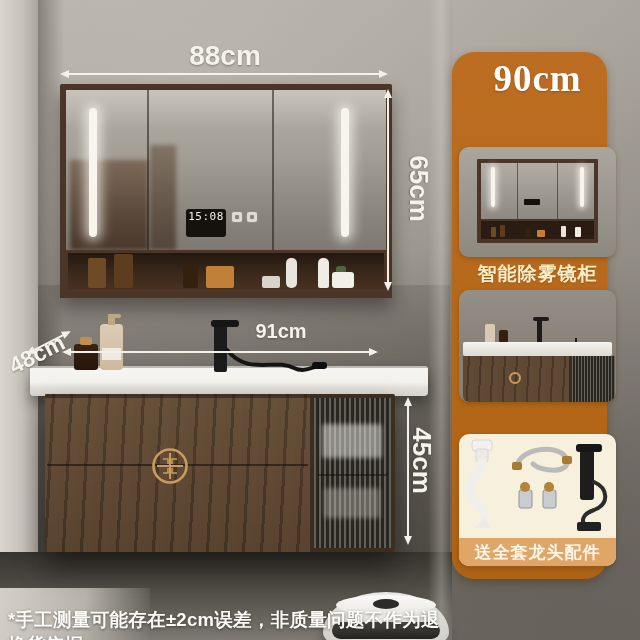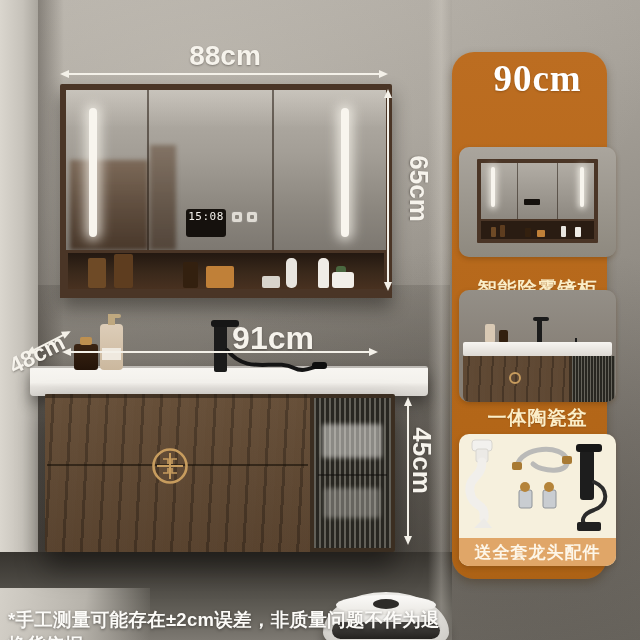--- a/index.html
+++ b/index.html
@@ -232,21 +232,21 @@
   <div class="ah left" style="left:60px;top:70px;"></div>
   <div class="ah right" style="left:379px;top:70px;"></div>
 
   <div class="abs v-line" style="left:387px;top:92px;height:196px;"></div>
   <div class="ah up" style="left:384px;top:89px;"></div>
   <div class="ah down" style="left:384px;top:282px;"></div>
   <div class="abs dim rot90" style="left:386px;top:156px;width:64px;height:64px;font-size:26px;">
       <span>65cm</span>
     </div>
 
-  <div class="abs dim" style="left:223px;top:320px;width:100px;font-size:32px;">91cm</div>
+  <div class="abs dim" style="left:231px;top:320px;width:100px;font-size:20px;">91cm</div>
   <div class="abs h-line" style="left:65px;top:351px;width:310px;"></div>
   <div class="ah left" style="left:62px;top:348px;"></div>
   <div class="ah right" style="left:369px;top:348px;"></div>
 
   <div class="abs dim" style="left:4px;top:341px;width:66px;font-size:23px;transform:rotate(-27deg);">48cm</div>
   <div class="abs" style="left:28px;top:352px;width:46px;transform:rotate(-27deg);transform-origin:left center;">
     <div class="h-line" style="width:46px;"></div>
     <div class="ah left" style="left:-2px;top:-3px;"></div>
     <div class="ah right" style="left:39px;top:-3px;"></div>
   </div>
@@ -280,35 +280,34 @@
         <div class="abs c1-shelf">
           <div class="c1-dot" style="left:10px;width:5px;height:10px;background:#6e4a26;"></div>
           <div class="c1-dot" style="left:19px;width:5px;height:12px;background:#5e3d1f;"></div>
           <div class="c1-dot" style="left:44px;width:6px;height:9px;background:#33200f;"></div>
           <div class="c1-dot" style="left:56px;width:8px;height:7px;background:#c08038;"></div>
           <div class="c1-dot" style="left:80px;width:5px;height:11px;background:#e8e5df;"></div>
           <div class="c1-dot" style="left:94px;width:6px;height:10px;background:#efece6;"></div>
         </div>
       </div>
     </div>
-    <div class="abs p-cap" style="top:224px;text-align:center;">智能除雾镜柜</div>
+    <div class="abs p-cap" style="top:209px;text-align:center;">智能除雾镜柜</div>
 
     <div class="abs p-card c2">
       <div class="abs c2-bottle1"></div>
       <div class="abs c2-bottle2"></div>
       <div class="abs c2-lever"></div>
       <div class="abs c2-faucet"></div>
       <div class="abs c2-hose"></div>
       <div class="abs c2-counter"></div>
       <div class="abs c2-cab">
         <div class="abs c2-glass"></div>
         <div class="abs c2-knob"></div>
       </div>
     </div>
-    <div class="abs p-cap" style="top:353px;">一体陶瓷盆</div>
 
     <div class="abs p-card c3">
       <svg width="157" height="104" viewBox="0 0 157 104">
         <rect x="13" y="6" width="20" height="11" rx="3" fill="#f2f1ee" stroke="#d8d6d0"></rect>
         <rect x="17" y="15" width="12" height="13" rx="2" fill="#eceae6" stroke="#d8d6d0"></rect>
         <path d="M23 28 C 23 44, 9 42, 11 58 C 13 74, 27 68, 25 84" stroke="#f1efeb" stroke-width="9" fill="none" stroke-linecap="round"></path>
         <path d="M25 84 l8 10 h-18 z" fill="#edebe7"></path>
         <path d="M58 32 C 62 12, 104 10, 108 26 C 111 40, 82 38, 74 30" stroke="#babab8" stroke-width="5" fill="none" stroke-linecap="round"></path>
         <rect x="53" y="28" width="10" height="8" rx="2" fill="#a87a33"></rect>
         <rect x="103" y="22" width="10" height="8" rx="2" fill="#a87a33"></rect>

